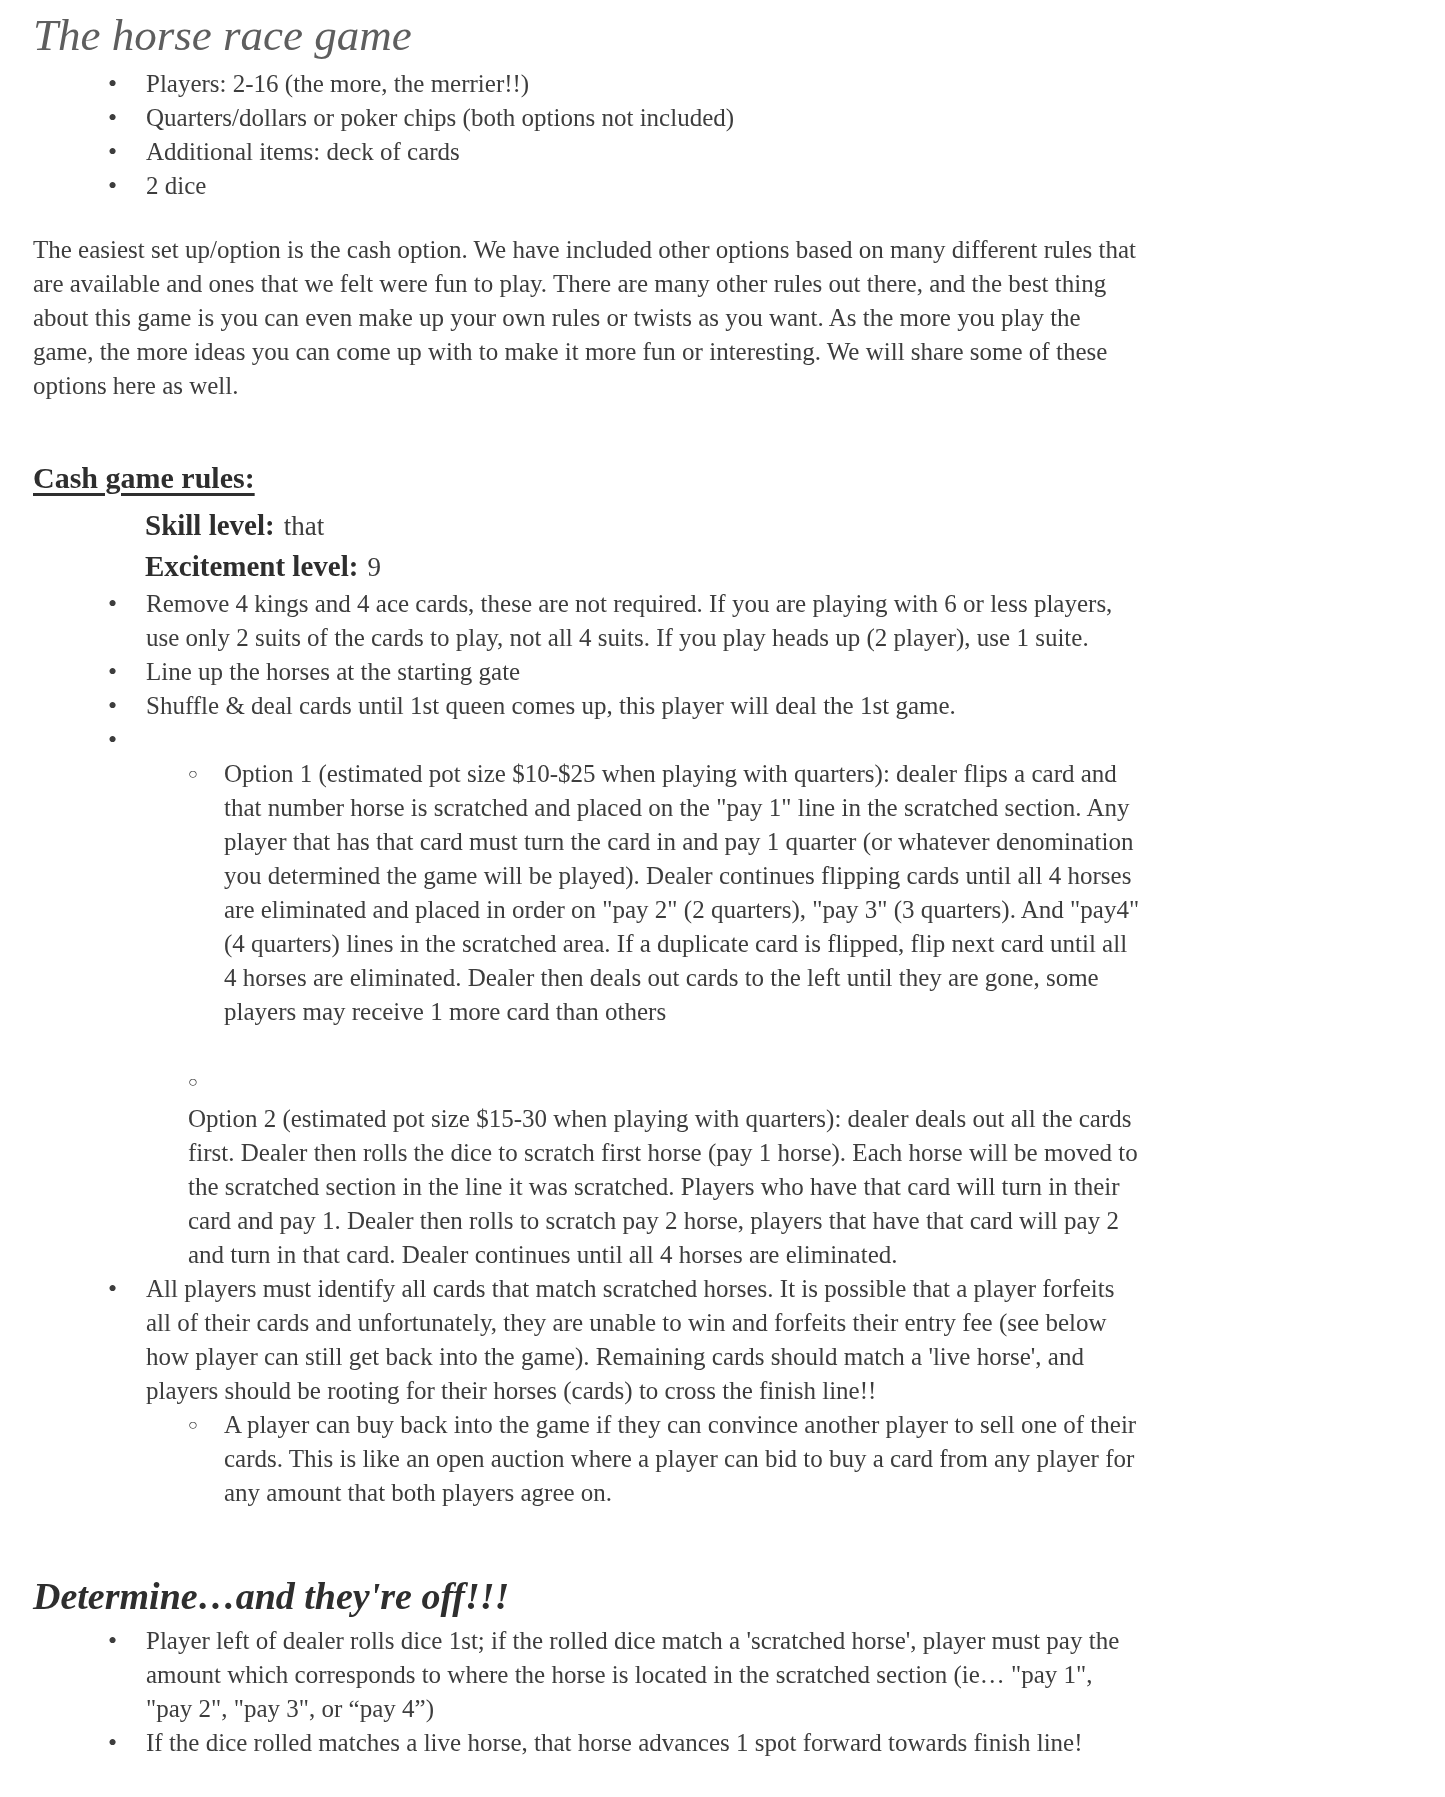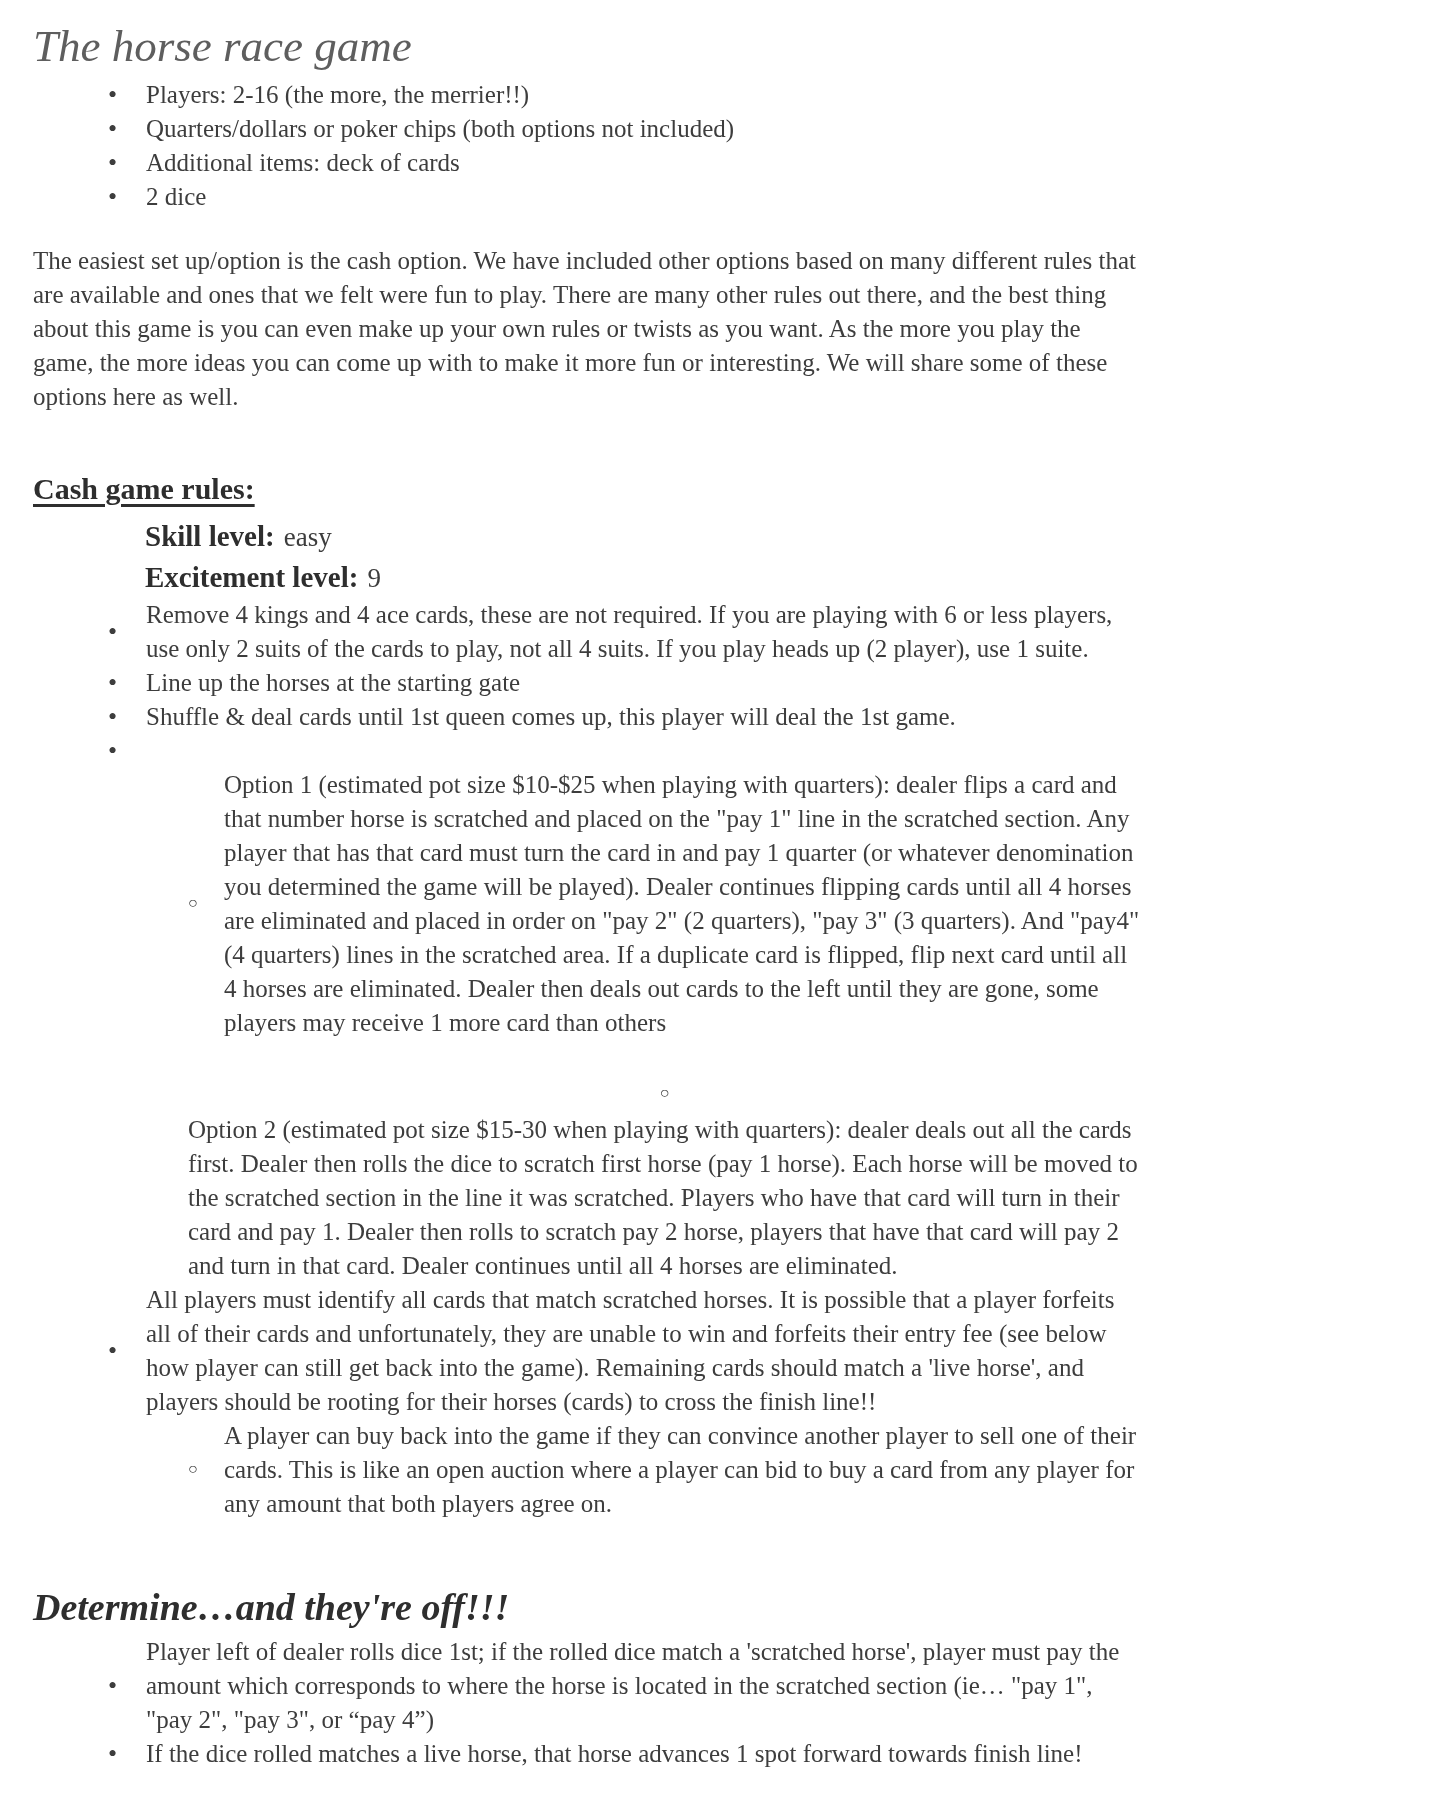--- a/index.html
+++ b/index.html
@@ -4,37 +4,37 @@
 <style>
   * { margin: 0; padding: 0; box-sizing: border-box; }
   html, body { background: var(--background, #ffffff); }
   body {
     font-family: "Liberation Serif", "DejaVu Serif", serif;
     width: 1445px;
   }
   .page {
     width: 1181px;
     min-height: 1797px;
-    padding: 20px 40px 10px 33px;
+    padding: 9px 40px 10px 33px;
     color: var(--body-text, #3d3d3d);
     font-size: 25px;
     line-height: 34px;
   }
   .doc-title {
     font-style: italic;
     font-weight: normal;
     font-size: 45px;
     line-height: 52px;
     color: var(--title-text, #5e5e5e);
     margin-bottom: 6px;
   }
   ul.bullets { list-style: none; }
   ul.bullets > li {
     display: flex;
-    align-items: center;
+    align-items: flex-start;
   }
   ul.lvl1 > li { padding-left: 75px; }
   ul.lvl2 > li { padding-left: 155px; }
   .li-marker {
     flex: 0 0 38px;
     color: var(--body-text, #3d3d3d);
   }
   ul.lvl1 .li-marker::before { content: "\2022"; font-size: 26px; }
   ul.lvl2 .li-marker::before { content: "\25CB"; font-size: 16px; position: relative; top: -3px; }
   ul.lvl2 .li-marker { flex: 0 0 36px; }
@@ -100,21 +100,21 @@
     </li>
   </ul>
 
   <p class="para">The easiest set up/option is the cash option. We have included other options based on many different rules that are available and ones that we felt were fun to play. There are many other rules out there, and the best thing about this game is you can even make up your own rules or twists as you want. As the more you play the game, the more ideas you can come up with to make it more fun or interesting. We will share some of these options here as well.</p>
 
   <div>
     <h2 class="section-heading">Cash game rules:</h2>
 
     <div class="level-lines">
       <div class="level-line">
-        <span class="level-label">Skill level:</span><span class="level-value">easy</span>
+        <span class="level-label">Skill level:</span><span class="level-value">that</span>
       </div>
       <div class="level-line">
         <span class="level-label">Excitement level:</span><span class="level-value">9</span>
       </div>
     </div>
 
     <ul class="bullets lvl1">
       <li>
         <span class="li-marker"></span>
         <span class="li-text">Remove 4 kings and 4 ace cards, these are not required. If you are playing with 6 or less players, use only 2 suits of the cards to play, not all 4 suits. If you play heads up (2 player), use 1 suite.</span>

